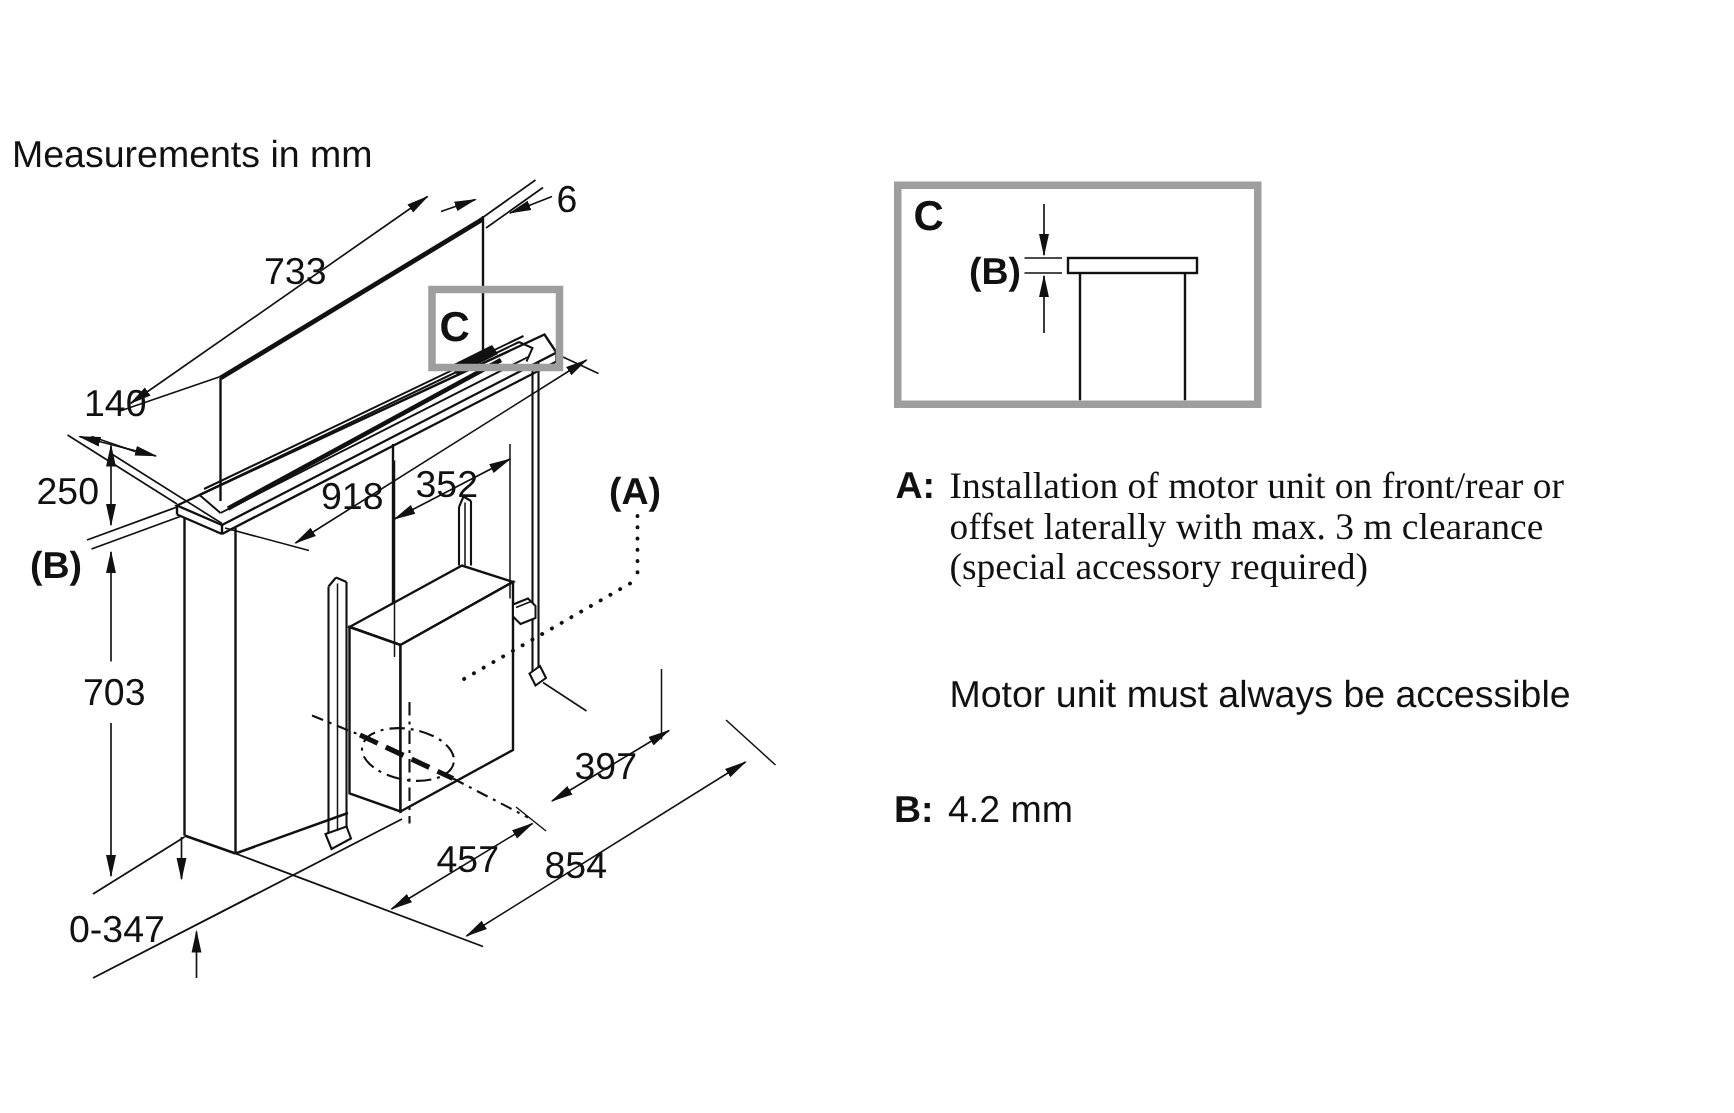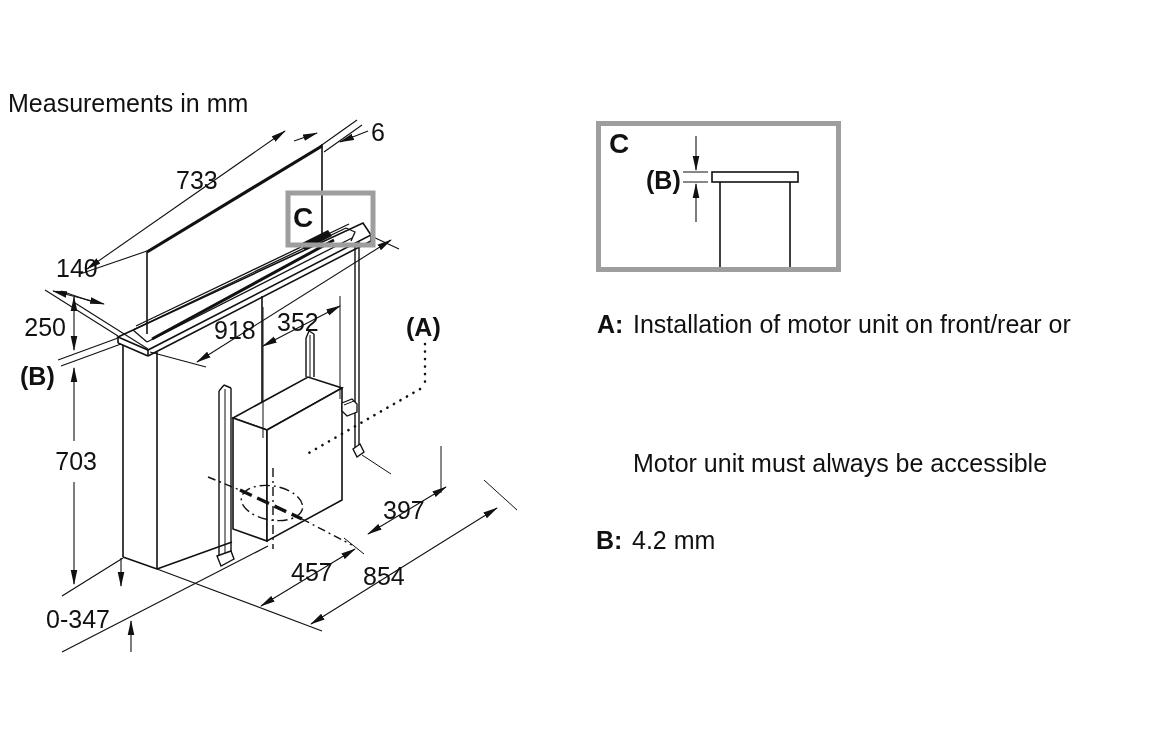--- a/index.html
+++ b/index.html
@@ -6,21 +6,21 @@
   .stage{position:relative;width:1156px;height:661px;background:#ffffff;
          font-family:"Liberation Sans",sans-serif;color:#111;overflow:hidden;}
   .t{position:absolute;font-size:25px;line-height:27px;white-space:nowrap;}
   .b{font-weight:bold;}
   svg{position:absolute;left:0;top:0;}
   svg text{font-family:"Liberation Sans",sans-serif;font-size:25px;fill:#111;}
   svg text.b{font-weight:bold;}
   .detail-box{position:absolute;left:596px;top:121px;width:245px;height:151px;
               border:5px solid #9e9e9e;box-sizing:border-box;background:#fff;}
   .detail-box .clabel{position:absolute;left:8px;top:2px;font-size:28px;font-weight:bold;}
-  .noteline{height:27px;}
+  .noteline{height:27px;font-family:Liberation Serif, serif;}
 </style>
 </head>
 <body>
 
 <div class="stage">
 
   <div class="t" style="left:8px;top:90px;">Measurements in mm</div>
 
   <svg width="580" height="742" viewBox="0 0 580 742">
     <defs>
@@ -211,20 +211,22 @@
           <path d="M15,4 L0,0.7 L0,7.3 Z" fill="#111"></path>
         </marker>
       </defs>
       <text x="45" y="63" class="b">(B)</text>
     </svg>
   </div>
 
   <div class="t b" style="left:597px;top:311px;">A:</div>
   <div class="t" style="left:633px;top:311px;white-space:nowrap;">
     <div class="noteline">Installation of motor unit on front/rear or</div>
+    <div class="noteline">offset laterally with max. 3 m clearance</div>
+    <div class="noteline">(special accessory required)</div>
   </div>
 
   <div class="t" style="left:633px;top:450px;text-align:center;">Motor unit must always be accessible</div>
 
   <div class="t b" style="left:596px;top:527px;">B:</div>
   <div class="t" style="left:632px;top:527px;">4.2 mm</div>
 
 </div>
 
 </body></html>

